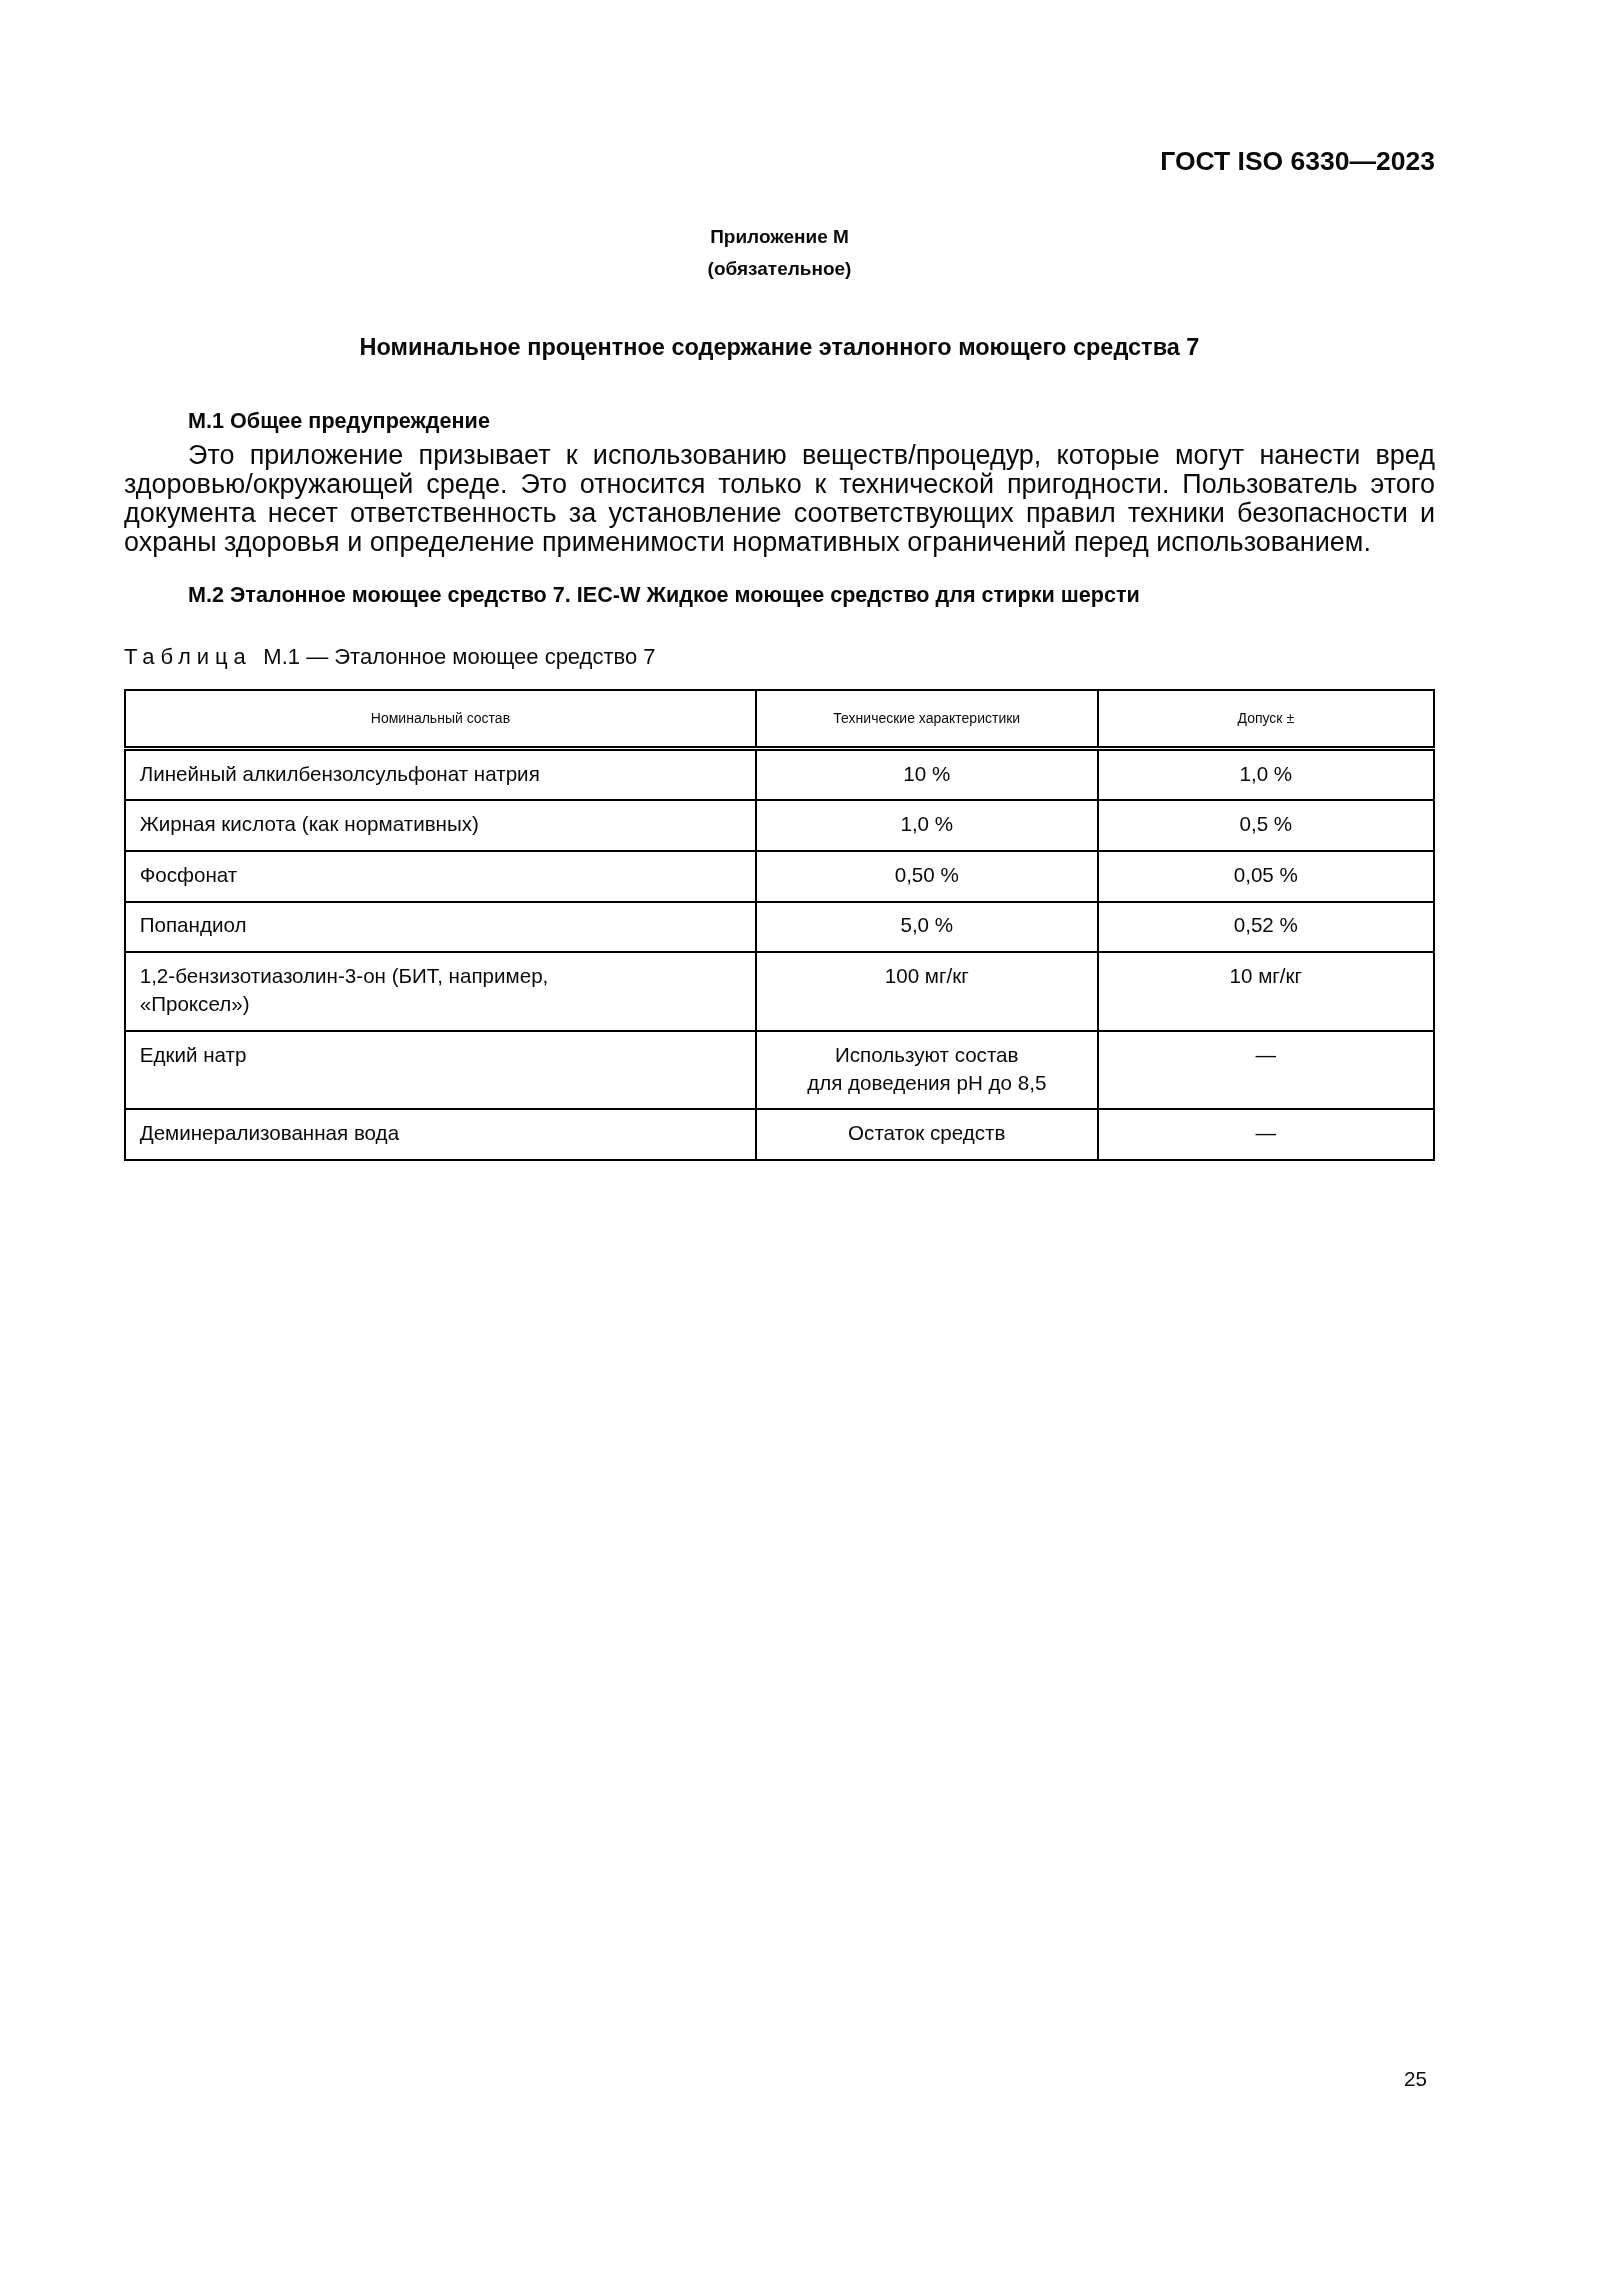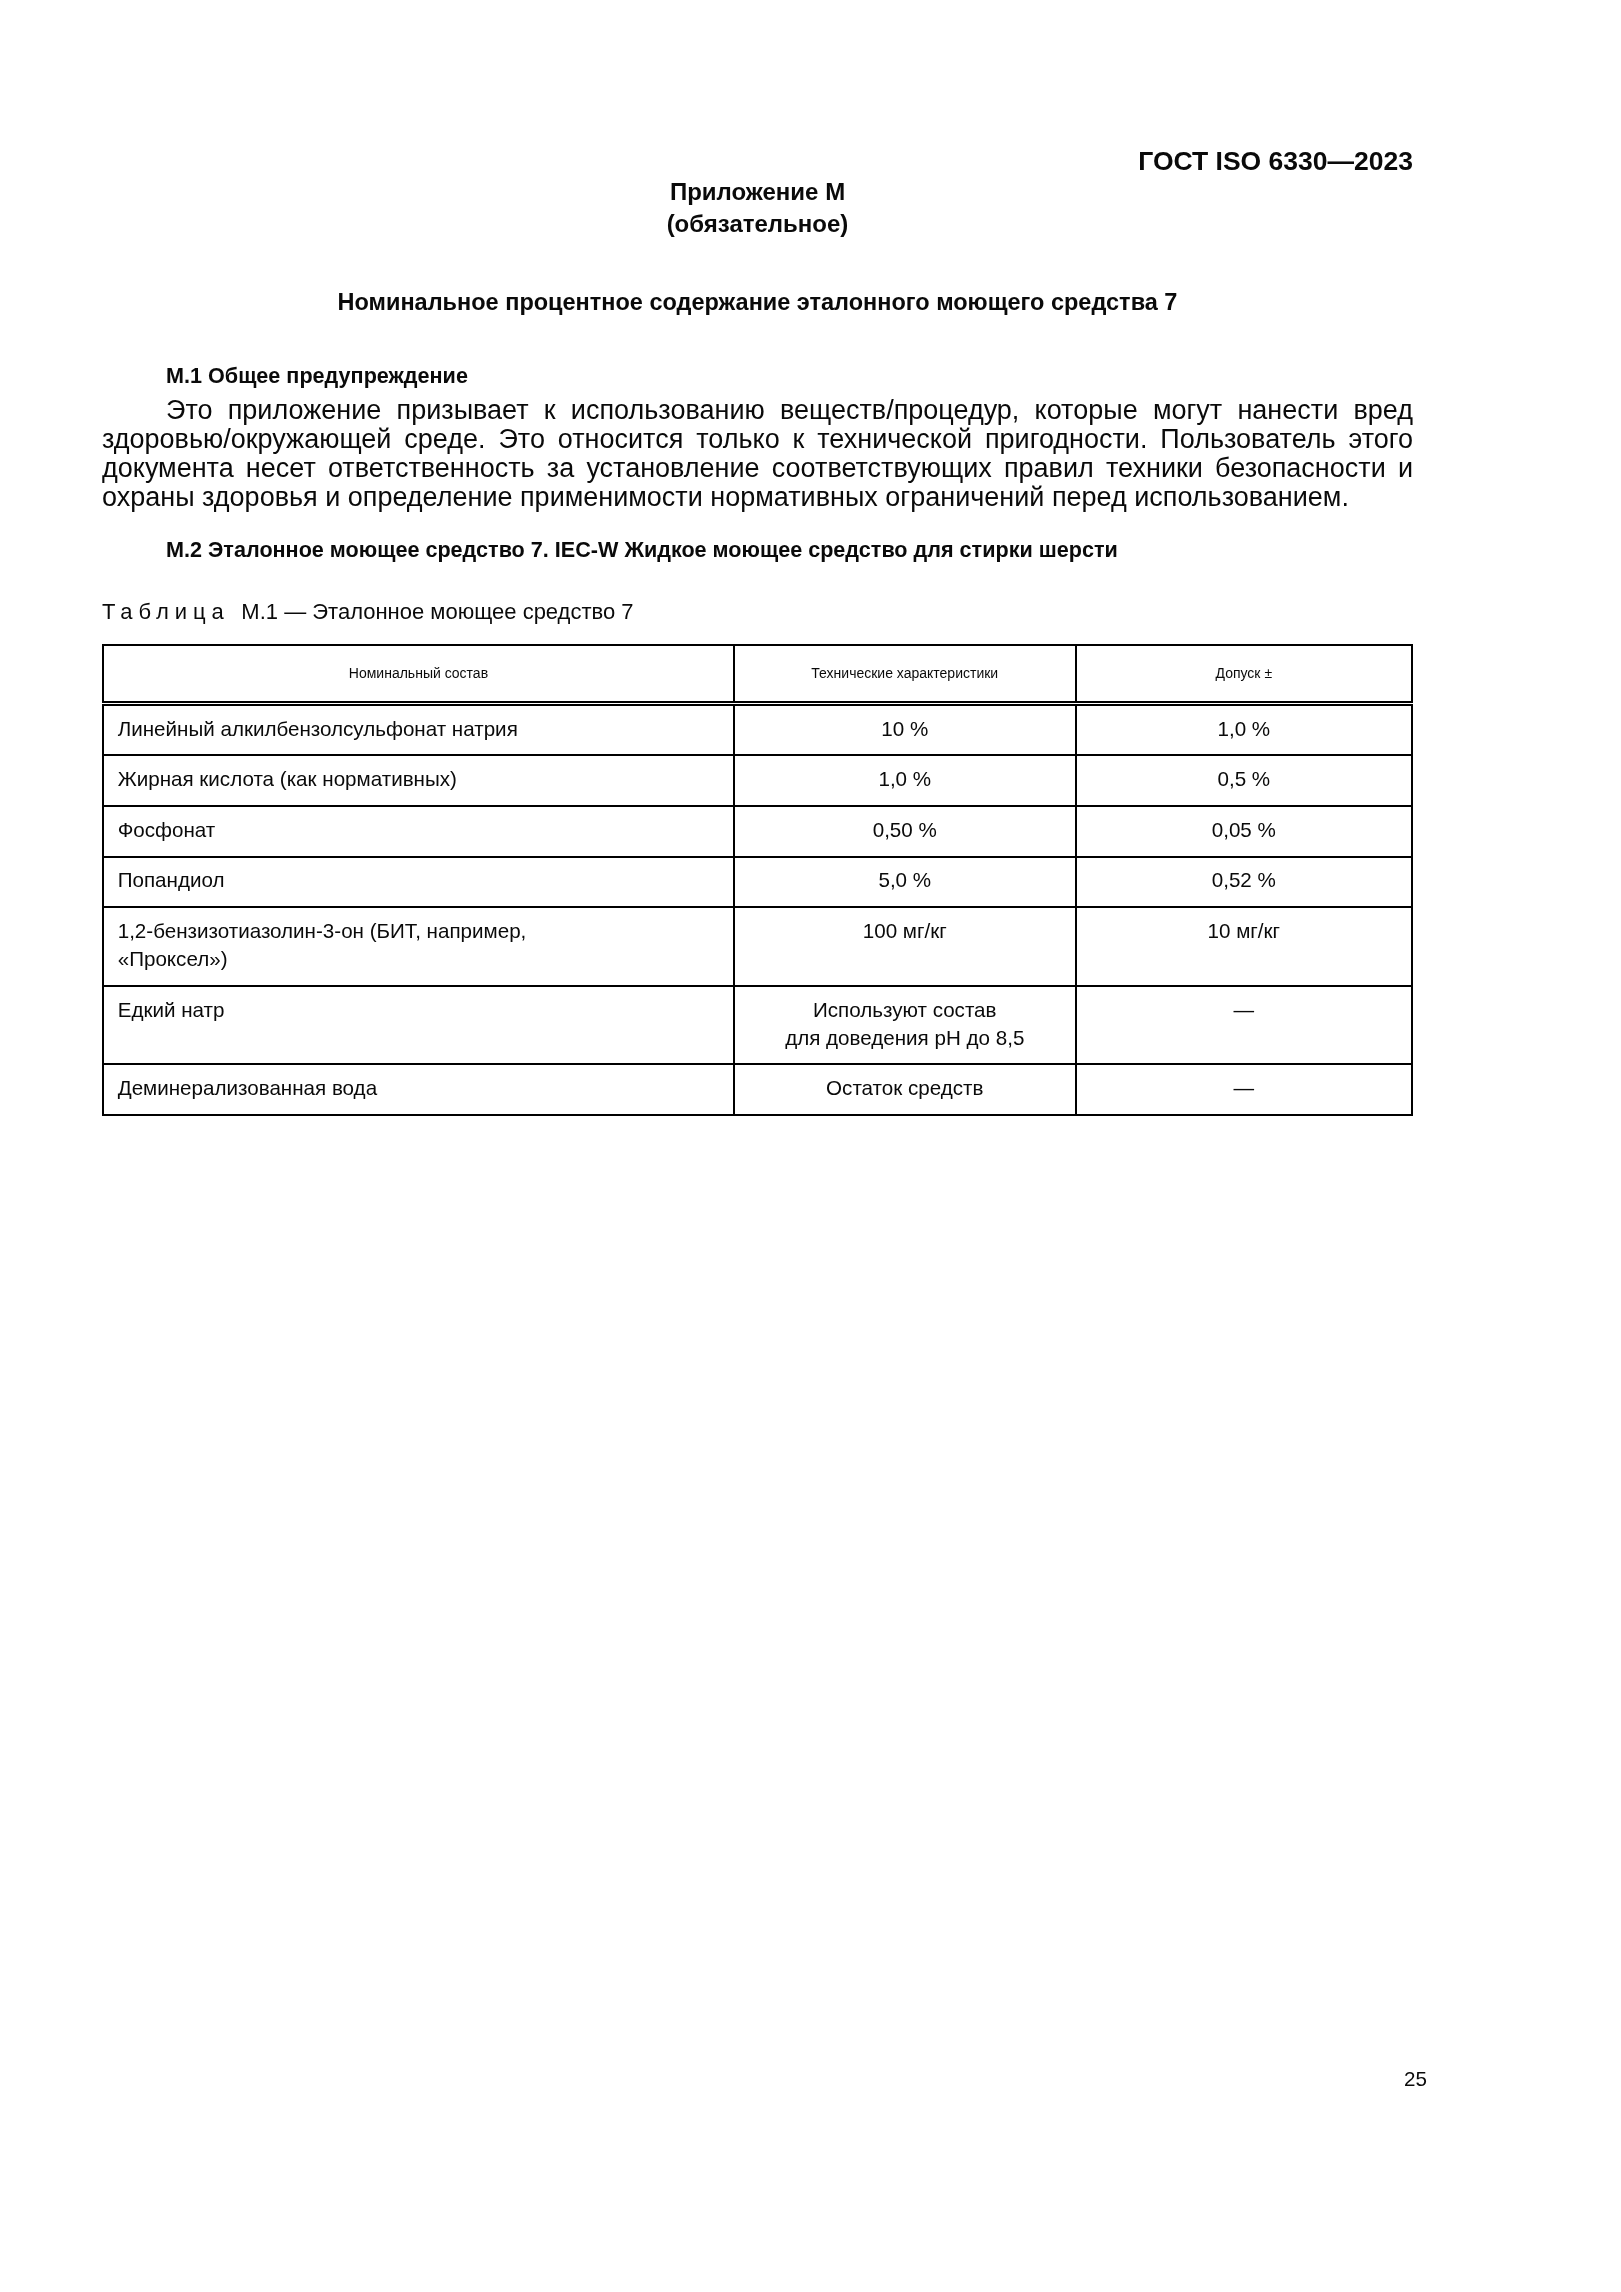--- a/index.html
+++ b/index.html
@@ -11,35 +11,36 @@
     position: relative;
     width: 1621px;
     height: 2293px;
     background: #ffffff;
     color: #0a0a0a;
     font-family: "Liberation Sans", sans-serif;
     overflow: hidden;
   }
   .content {
     position: absolute;
-    left: 102px;
+    left: 124px;
     top: 0;
     width: 1311px;
   }
   .doc-header {
     margin-top: 147px;
     text-align: right;
     font-weight: bold;
     font-size: 26.5px;
     line-height: 29px;
   }
   .appendix-block {
+    margin-top: 45px;
     text-align: center;
     font-weight: bold;
-    font-size: 24px;
+    font-size: 19px;
     line-height: 32px;
   }
   .appendix-title {
     margin-top: 47px;
     text-align: center;
     font-weight: bold;
     font-size: 23.5px;
     line-height: 31px;
   }
   .sec-heading {

